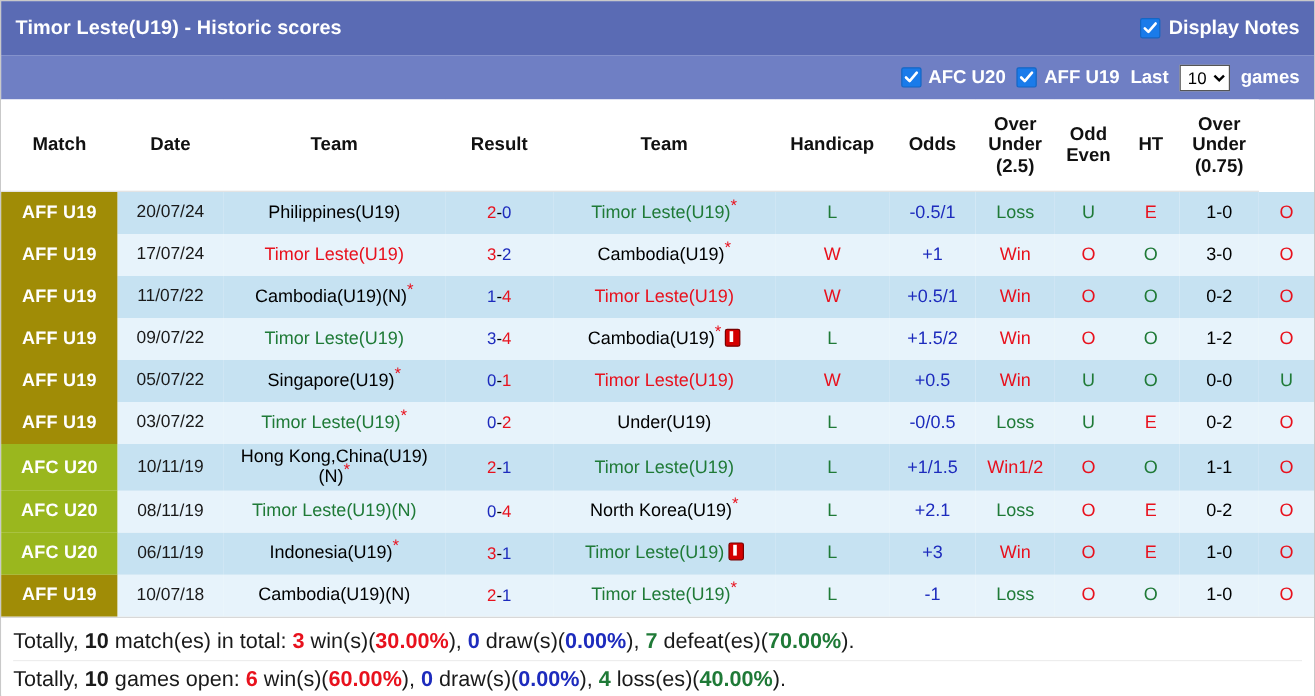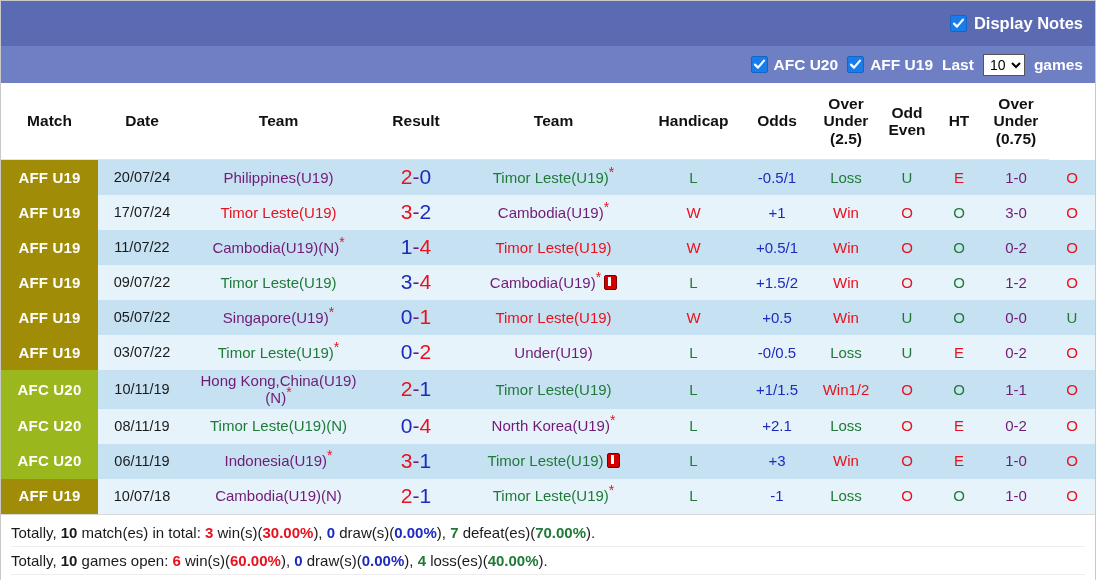--- a/index.html
+++ b/index.html
@@ -91,25 +91,25 @@
   tbody tr.odd td{background:#c6e2f2;}
   tbody tr.even td{background:#e7f3fb;}
   td.badge{
     color:#ffffff;font-weight:bold;font-size:15px;
     letter-spacing:.2px;
     padding:0;
   }
   .b-aff{background:#a08c06 !important;}
   .b-afc{background:#9ab71e !important;}
   td.date{font-size:14.5px;color:#1a1a1a;}
-  .score{font-weight:normal;font-size:21px;}
+  .score{font-weight:normal;font-size:14px;}
   .red{color:#e8111d;}
   .blue{color:#1d2bbd;}
   .green{color:#1f7a37;}
-  .black{color:#701a75;}
+  .black{color:#000000;}
   .star{color:#e8111d;font-size:14px;vertical-align:super;line-height:0;}
   .card{
     display:inline-block;width:11px;height:13px;
     background:#d40000;border:1px solid #7a0000;
     border-radius:2px;vertical-align:-2px;margin-left:3px;
     position:relative;
   }
   .card:after{
     content:"";position:absolute;left:3px;top:1px;
     width:3px;height:9px;background:#ffffff;
@@ -122,38 +122,39 @@
   .wl-l{color:#1f7a37;}
   
   .footer{
     flex:0 0 auto;
     background:#ffffff;
     border-top:1px solid #d8d8d8;
     padding:4px 10px 6px 10px;
     box-sizing:border-box;
   }
   .fline{
-    font-size:15px;color:#1a1a1a;
+    font-size:18px;color:#1a1a1a;
     padding:5px 0;
     border-bottom:1px solid #ededed;
     white-space:nowrap;
   }
   .fline:last-child{border-bottom:none;}
   .fline b{font-weight:bold;}
   .fr{color:#e8111d;font-weight:bold;}
   .fb{color:#1d2bbd;font-weight:bold;}
   .fg{color:#1f7a37;font-weight:bold;}
   .fk{color:#1a1a1a;font-weight:bold;}
 </style>
 </head>
 <body>
 
 <div id="app">
 
   <div class="titlebar">
+    <span class="title">Timor Leste(U19) - Historic scores</span>
     <span class="spacer"></span>
     <span class="notes-wrap">
       <span class="cb">
         <svg width="13" height="13" viewBox="0 0 13 13">
             <path d="M2 6.6 L5 9.6 L11 2.6" stroke="#ffffff" stroke-width="2.2" fill="none" stroke-linecap="round" stroke-linejoin="round"></path>
           </svg>
       </span>
       <span class="lbl">Display Notes</span>
     </span>
   </div>

